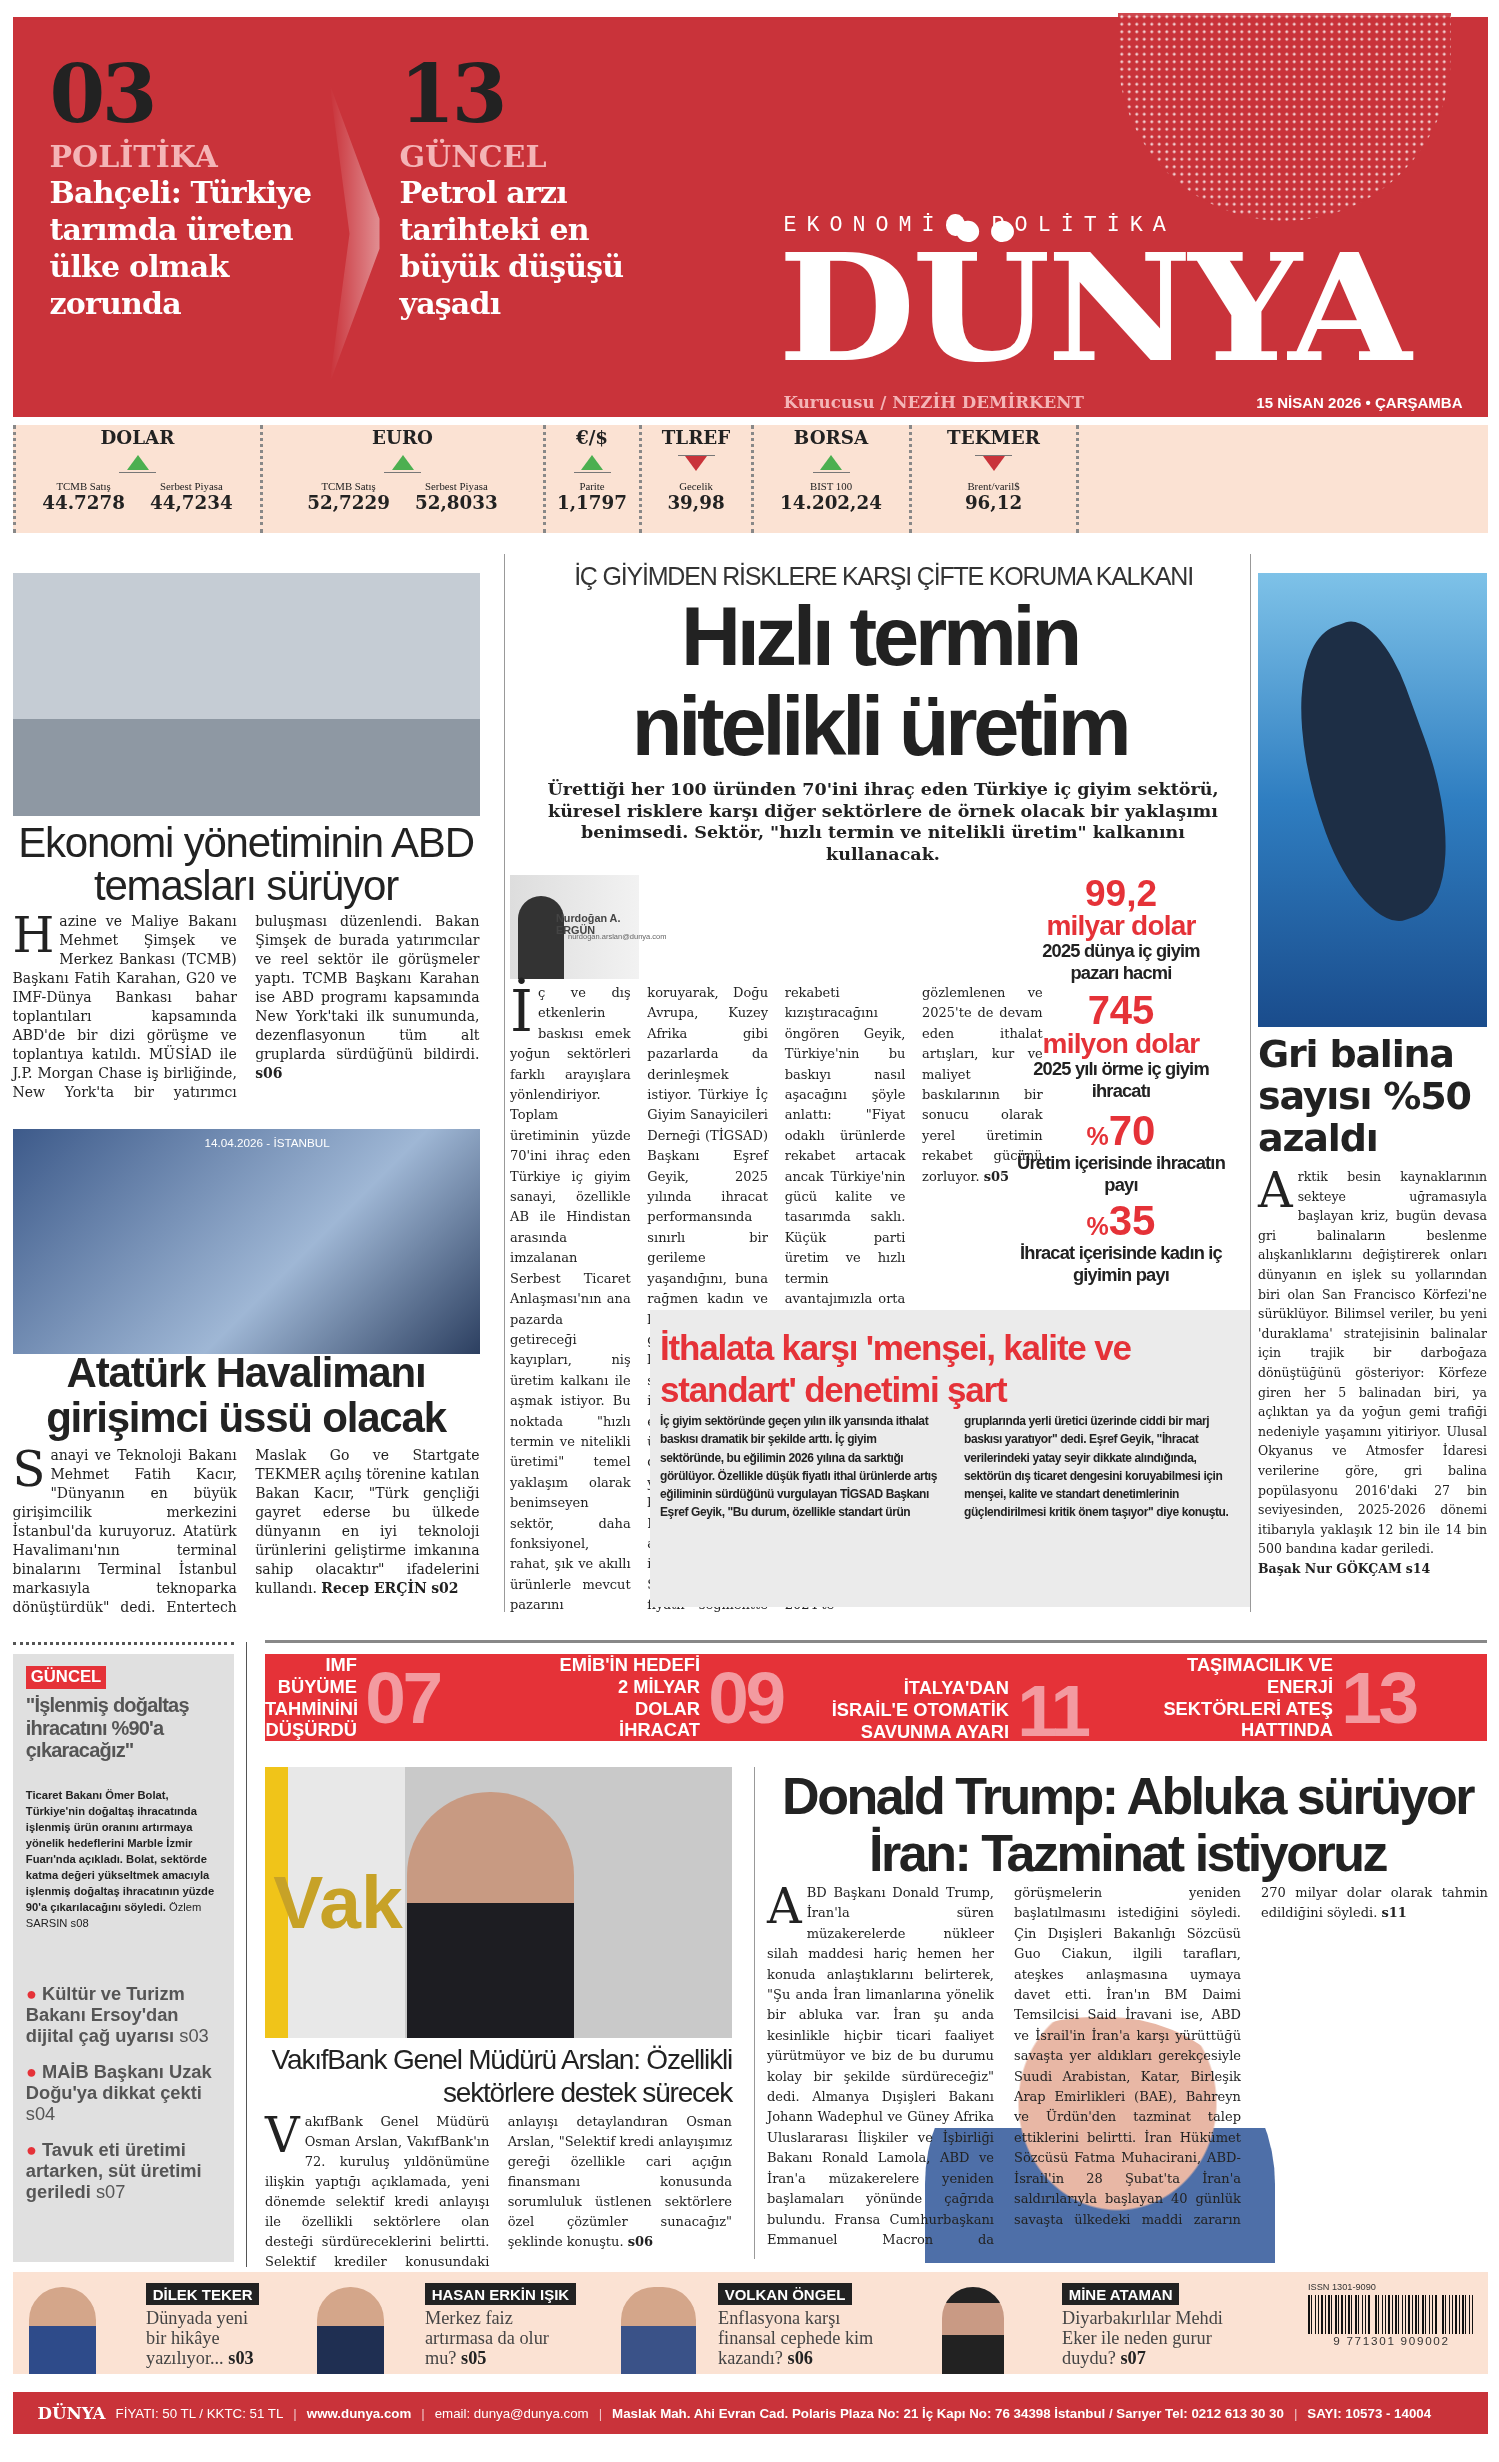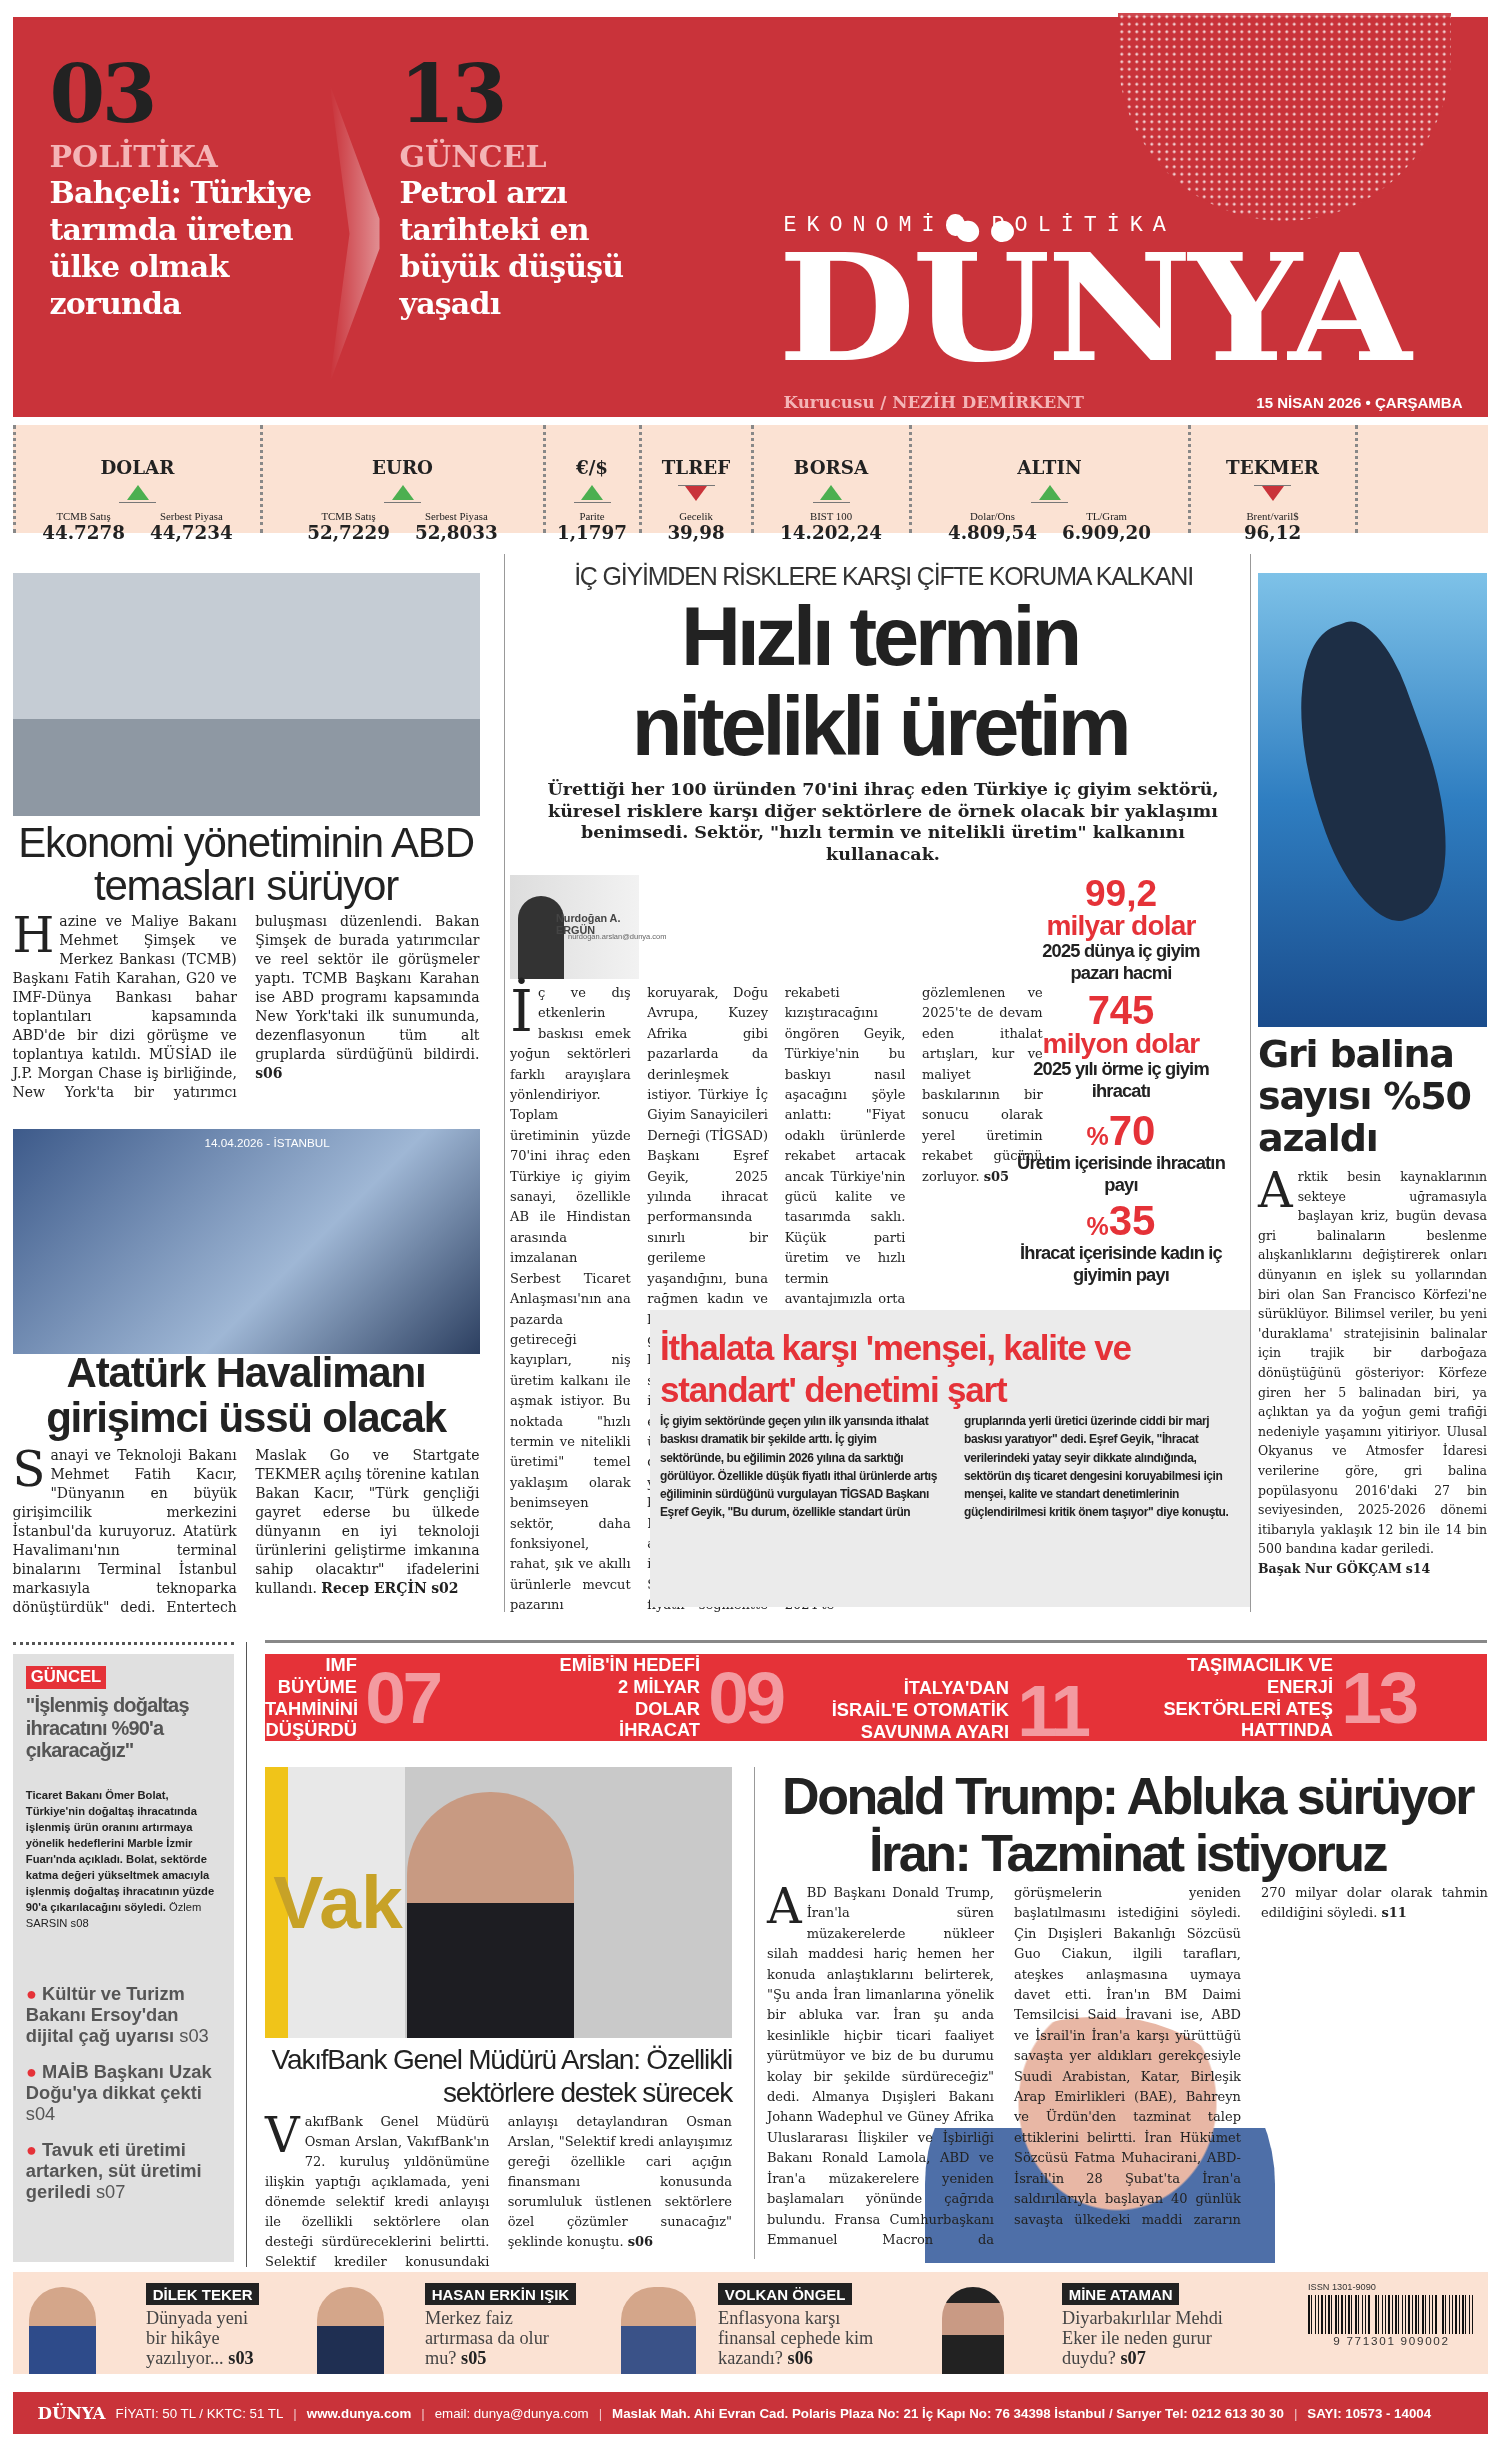--- a/index.html
+++ b/index.html
@@ -16,21 +16,21 @@
 .arrow-div{position:absolute;left:317px;top:67px;width:50px;height:300px;background:linear-gradient(90deg,rgba(255,255,255,0) 0%,rgba(255,255,255,.45) 100%);clip-path:polygon(0 0,100% 45%,100% 55%,0 100%,40% 50%)}
 .globe{position:absolute;right:37px;top:-4.2px;width:333px;height:208px;border-radius:0 0 167px 167px;background:radial-gradient(circle,rgba(255,255,255,.85) 1.2px,transparent 1.7px) 0 0/7.5px 7.5px, #c9333a;opacity:.9}
 .brand-sub{position:absolute;left:771px;top:196px;color:#fff;font-size:21.7px;letter-spacing:10px;font-family:Liberation Mono, monospace}
 .brand-dots{display:inline-block;width:47px}
 .brand-dot{display:inline-block;width:18.3px;height:21.7px;background:#fff;border-radius:50%;vertical-align:middle;margin:0 1.7px}
 .brand{position:absolute;left:765px;top:217px;color:#fff;font-family:"DejaVu Serif",serif;font-weight:900;font-size:147px;line-height:150px;letter-spacing:-3.3px;transform:scaleX(1.08);transform-origin:left}
 .founder{position:absolute;left:771px;top:375px;color:#f4b4b6;font-weight:bold;font-size:16.7px}
 .date{position:absolute;right:25px;top:377px;color:#fff;font-family:"Liberation Sans",sans-serif;font-weight:bold;font-size:15px}
 
 #markets{left:12.5px;top:425px;width:1475px;height:108px;background:#fbe2d3;display:flex}
-.mk{position:relative;text-align:center;border-right:3.3px dotted #888;padding-top:32px}
+.mk{position:relative;text-align:center;border-right:3.3px dotted #888;padding-top:2px}
 .mk .t{font-family:"DejaVu Serif",serif;font-weight:900;font-size:18.3px}
 .mk .ar{margin:6.7px auto 0;width:37px;height:0;border-bottom:1.7px solid #777;position:relative;height:18.3px}
 .tri-up{width:0;height:0;border-left:11.7px solid transparent;border-right:11.7px solid transparent;border-bottom:15px solid #4caf50;margin:0 auto}
 .tri-down{width:0;height:0;border-left:11.7px solid transparent;border-right:11.7px solid transparent;border-top:15px solid #c9333a;margin:0 auto}
 .mk .row{display:flex;justify-content:center;gap:25px;margin-top:6.7px}
 .mk .lbl{font-size:10.8px;font-family:"Liberation Serif",serif}
 .mk .val{font-family:"DejaVu Serif",serif;font-weight:bold;font-size:18.3px}
 
 .body{font-size:13.7px;line-height:21px;text-align:justify;font-family:"DejaVu Serif",serif}
 .body b{font-weight:bold}
@@ -141,36 +141,20 @@
     <div class="ar">
         <div class="tri-up"></div>
       </div>
     <div class="row">
         <div>
           <div class="lbl">BIST 100</div>
           <div class="val">14.202,24</div>
         </div>
       </div>
   </div>
-  <div class="mk" style="width:279px">
-    <div class="t">ALTIN</div>
-    <div class="ar">
-        <div class="tri-up"></div>
-      </div>
-    <div class="row">
-        <div>
-          <div class="lbl">Dolar/Ons</div>
-          <div class="val">4.809,54</div>
-        </div>
-        <div>
-          <div class="lbl">TL/Gram</div>
-          <div class="val">6.909,20</div>
-        </div>
-      </div>
-  </div>
   <div class="mk" style="width:167px">
     <div class="t">TEKMER</div>
     <div class="ar" style="border:none;border-top:1.7px solid #777">
         <div class="tri-down"></div>
       </div>
     <div class="row">
         <div>
           <div class="lbl">Brent/varil$</div>
           <div class="val">96,12</div>
         </div>

